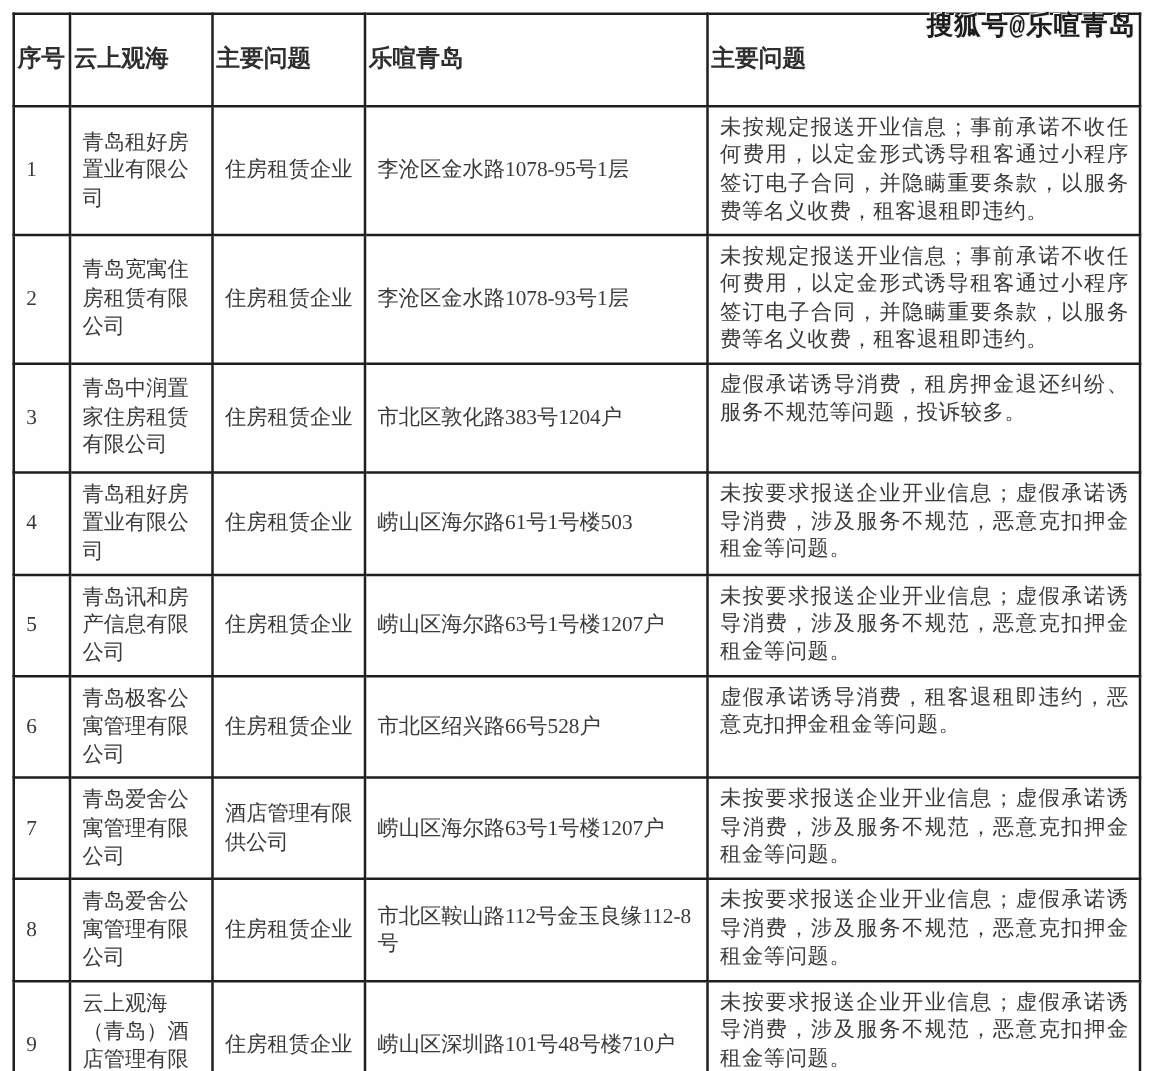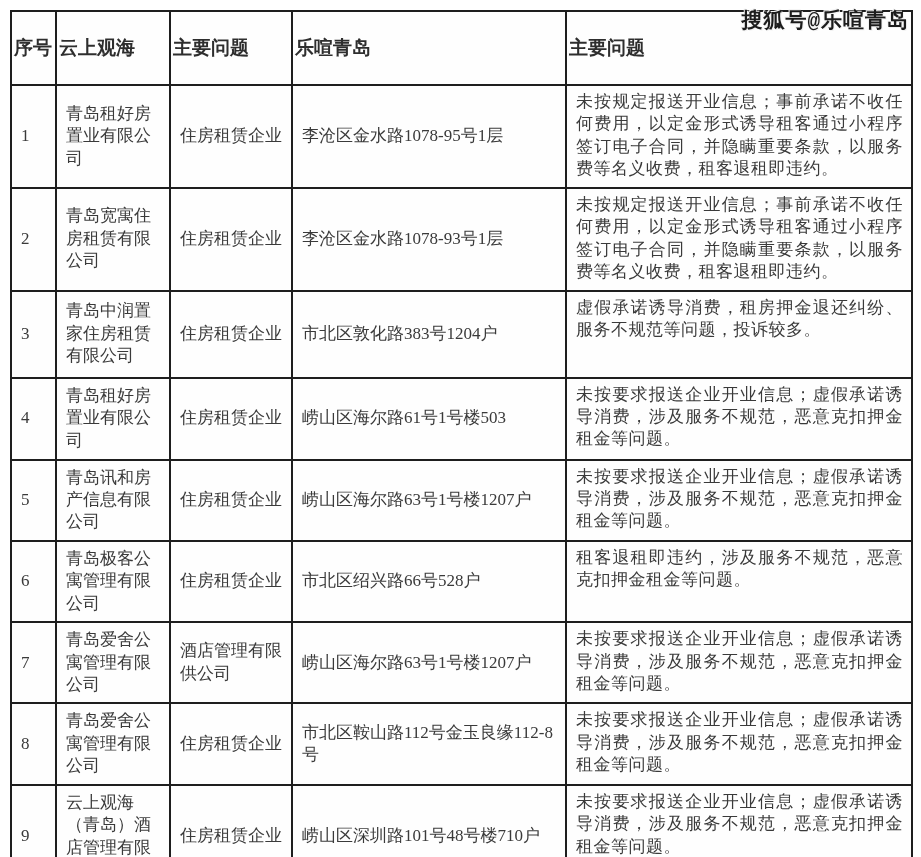--- a/index.html
+++ b/index.html
@@ -110,21 +110,21 @@
           <td class="col2">青岛讯和房产信息有限公司</td>
           <td class="col3">住房租赁企业</td>
           <td class="col4">崂山区海尔路63号1号楼1207户</td>
           <td class="col5">未按要求报送企业开业信息；虚假承诺诱导消费，涉及服务不规范，恶意克扣押金租金等问题。</td>
         </tr>
         <tr>
           <td class="col1">6</td>
           <td class="col2">青岛极客公寓管理有限公司</td>
           <td class="col3">住房租赁企业</td>
           <td class="col4">市北区绍兴路66号528户</td>
-          <td class="col5">租客退租即违约，涉及服务不规范，恶意克扣押金租金等问题。</td>
+          <td class="col5">虚假承诺诱导消费，租客退租即违约，恶意克扣押金租金等问题。</td>
         </tr>
         <tr>
           <td class="col1">7</td>
           <td class="col2">青岛爱舍公寓管理有限公司</td>
           <td class="col3">酒店管理有限供公司</td>
           <td class="col4">崂山区海尔路63号1号楼1207户</td>
           <td class="col5">未按要求报送企业开业信息；虚假承诺诱导消费，涉及服务不规范，恶意克扣押金租金等问题。</td>
         </tr>
         <tr>
           <td class="col1">8</td>

